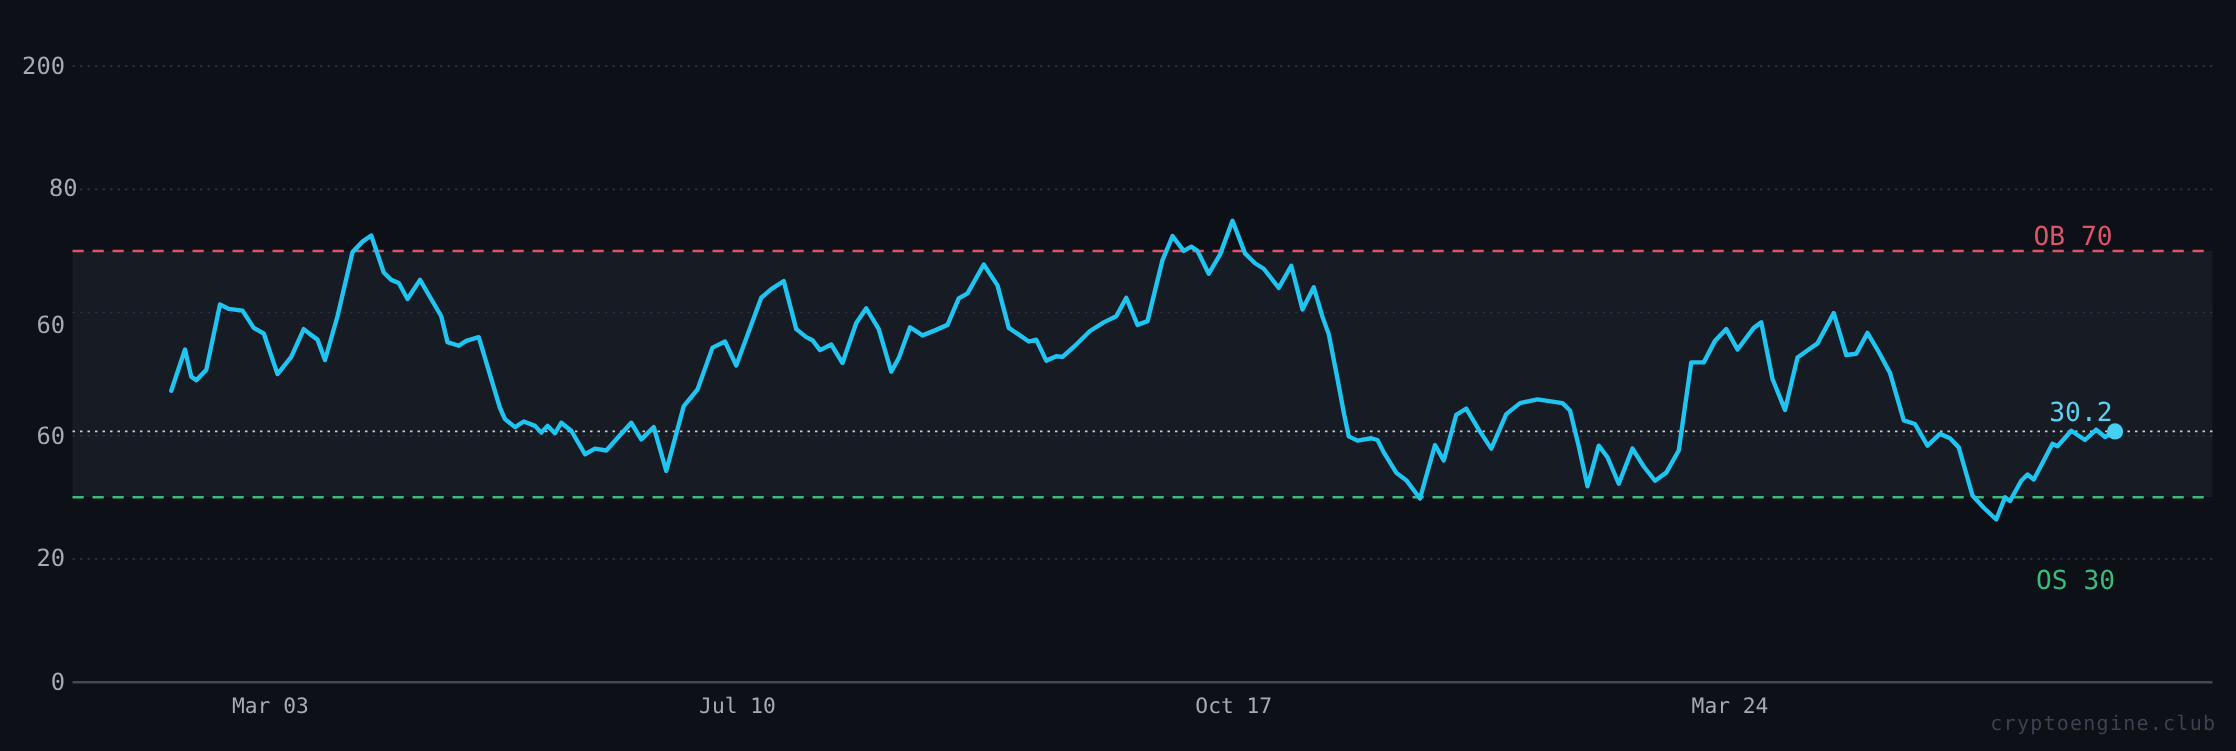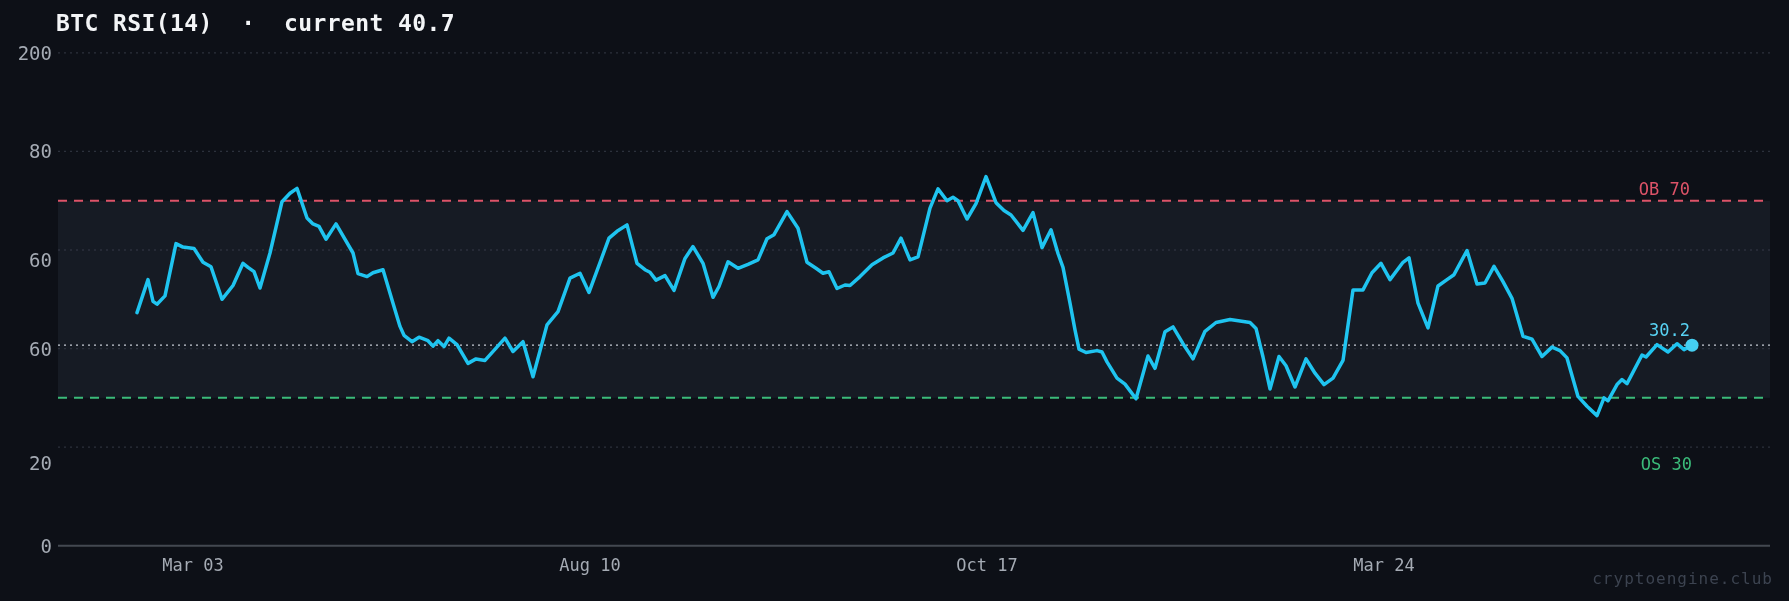--- a/index.html
+++ b/index.html
@@ -18,21 +18,21 @@
     color: var(--title, #f3f5f7); white-space: pre;
   }
   .ytick {
     position: absolute; left: 0; width: 52px; text-align: right;
     font-size: 19px; line-height: 20px; color: var(--tick, #a5abb4);
   }
   .xtick {
     position: absolute; top: 555px; width: 140px; text-align: center;
     font-size: 17px; line-height: 20px; color: var(--tick, #a5abb4);
   }
-  .lvl-label { position: absolute; font-size: 17px; line-height: 19px; }
+  .lvl-label { position: absolute; font-size: 21px; line-height: 19px; }
   .lvl-ob  { right: 99px; top: 180px; color: var(--ob, #dd5368); }
   .lvl-os  { right: 97px; top: 423px; color: var(--os, #3bbb7a); margin-top: 32px; }
   .lvl-cur { right: 99px; top: 321px; color: var(--val, #58d3f4); }
   .watermark {
     position: absolute; right: 16px; top: 569px;
     font-size: 16px; letter-spacing: 1px; color: var(--wm, #3c4350);
   }
 </style>
 </head>
 <body>
@@ -46,33 +46,32 @@
       <line x1="58" x2="1770" y1="151.46000000000004" y2="151.46000000000004" stroke="#2c313c" stroke-width="1.3" stroke-dasharray="2 4"></line>
       <line x1="58" x2="1770" y1="52.900000000000034" y2="52.900000000000034" stroke="#2c313c" stroke-width="1.3" stroke-dasharray="2 4"></line>
       <line x1="58" x2="1770" y1="545.7" y2="545.7" stroke="#434851" stroke-width="2"></line>
       <line x1="58" x2="1770" y1="200.74000000000007" y2="200.74000000000007" stroke="#dd5368" stroke-width="2" stroke-dasharray="9 7"></line>
       <line x1="58" x2="1770" y1="397.86" y2="397.86" stroke="#3bbb7a" stroke-width="2" stroke-dasharray="9 7"></line>
       <line x1="58" x2="1770" y1="345.1304" y2="345.1304" stroke="#c6ccd4" stroke-width="1.4" stroke-dasharray="2 4"></line>
       <path d="M137 312.6 L148 279.6 L153 301.3 L157 304.2 L165 295.9 L176 243.6 L183 247.1 L194 248.5 L203 262.3 L211 266.8 L222 299.3 L233 285.5 L243 263.3 L248 267.3 L254 271.7 L260 288.0 L270 253.0 L282 201.7 L290 193.3 L297 188.4 L307 218.0 L313 223.9 L319 226.4 L326 239.2 L336 223.9 L353 253.0 L358 273.7 L367 276.6 L373 272.7 L383 269.7 L393 303.2 L400 326.4 L404 335.3 L412 341.7 L419 337.2 L428 340.7 L433 346.1 L438 340.7 L444 346.6 L449 338.2 L457 344.6 L468 363.4 L476 358.9 L485 360.4 L505 338.2 L513 351.5 L523 341.7 L533 376.7 L547 324.9 L558 311.6 L570 278.1 L580 273.2 L589 292.4 L609 238.2 L617 231.3 L627 224.9 L637 263.3 L645 269.7 L650 272.2 L656 280.1 L665 275.6 L674 290.4 L685 258.4 L693 246.6 L703 263.3 L713 297.3 L719 286.5 L728 261.8 L738 268.3 L748 264.3 L758 259.9 L767 238.7 L774 234.7 L787 211.6 L798 228.3 L807 262.3 L816 268.3 L823 273.2 L829 271.7 L837 288.5 L845 285.0 L850 285.5 L860 276.6 L872 264.8 L883 257.9 L893 253.0 L901 238.2 L910 259.9 L918 256.9 L930 208.1 L938 188.9 L947 200.7 L953 197.3 L958 200.7 L967 219.0 L976 203.7 L986 176.6 L996 202.7 L1004 210.6 L1011 215.0 L1023 230.3 L1033 212.6 L1042 247.6 L1051 229.8 L1058 253.5 L1063 267.3 L1070 303.2 L1075 329.9 L1079 349.1 L1086 352.5 L1097 350.6 L1102 352.0 L1107 361.9 L1117 378.1 L1125 384.1 L1136 398.8 L1148 356.0 L1155 368.3 L1165 331.8 L1173 326.9 L1183 343.7 L1193 358.9 L1205 331.3 L1216 322.5 L1230 319.5 L1250 322.5 L1256 328.4 L1263 357.0 L1270 389.0 L1279 356.5 L1286 365.8 L1295 387.0 L1306 358.9 L1315 373.2 L1324 384.6 L1333 378.1 L1343 360.4 L1353 289.9 L1363 289.9 L1372 272.7 L1381 263.3 L1390 279.6 L1403 262.3 L1409 257.9 L1418 303.2 L1428 327.9 L1438 286.0 L1447 279.6 L1454 274.7 L1467 250.5 L1477 284.0 L1485 283.0 L1494 266.3 L1503 281.6 L1512 298.3 L1523 336.3 L1532 339.2 L1542 356.5 L1552 347.1 L1560 350.6 L1567 357.9 L1578 396.4 L1587 406.2 L1597 415.6 L1604 397.9 L1608 400.8 L1617 384.6 L1622 379.6 L1627 383.6 L1642 355.0 L1646 357.0 L1657 344.6 L1668 352.0 L1677 343.7 L1684 349.6 L1692 345.1" fill="none" stroke="#1fc4f0" stroke-width="3.5" stroke-linejoin="round" stroke-linecap="round"></path>
       <circle cx="1692" cy="345.1304" r="6.5" fill="#45cff2"></circle>
     </svg>
 
-  <div class="title">BTC RSI(14)  ·  current 40.7</div>
 
   <div id="y-ticks">
       <div class="ytick" style="top: 535.7px;">0</div>
-      <div class="ytick" style="top: 437.14px; margin-top: 16px;">20</div>
+      <div class="ytick" style="top: 437.14px;">20</div>
       <div class="ytick" style="top: 338.58px;">60</div>
       <div class="ytick" style="top: 240.02px; margin-top: 10px;">60</div>
-      <div class="ytick" style="top: 141.46px;">80</div>
+      <div class="ytick" style="top: 141.46px; padding-left: 10px;">80</div>
       <div class="ytick" style="top: 42.9px;">200</div>
     </div>
   <div id="x-ticks">
-      <div class="xtick" style="left: 123px;">Mar 03</div>
-      <div class="xtick" style="left: 520px;">Aug 10</div>
+      <div class="xtick" style="left: 107px; text-align: right;">Mar 03</div>
+      <div class="xtick" style="left: 520px;">Jul 10</div>
       <div class="xtick" style="left: 917px;">Oct 17</div>
       <div class="xtick" style="left: 1314px;">Mar 24</div>
     </div>
 
   <div class="lvl-label lvl-ob">OB 70</div>
   <div class="lvl-label lvl-os">OS 30</div>
   <div class="lvl-label lvl-cur">30.2</div>
 
   <div class="watermark">cryptoengine.club</div>
 </div>

